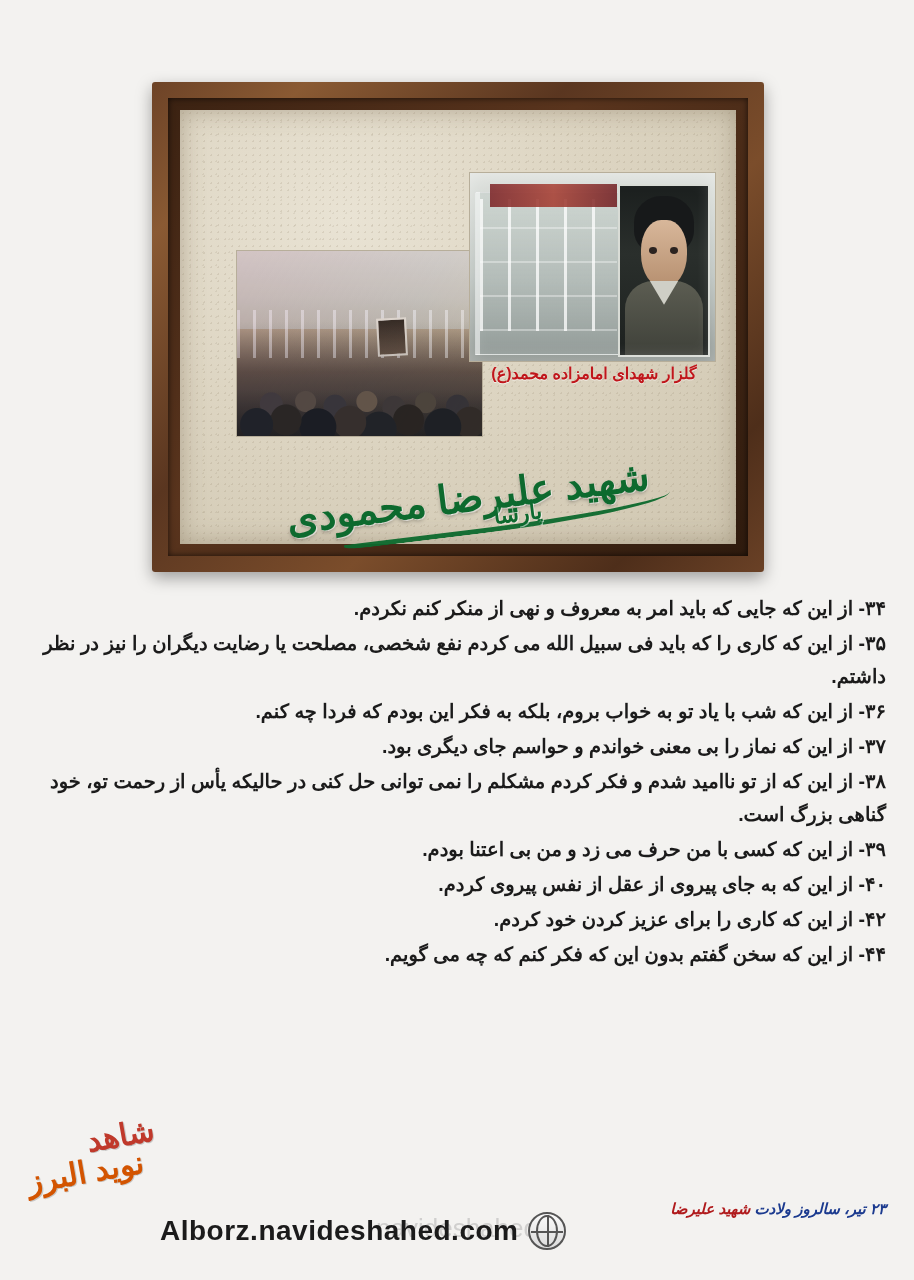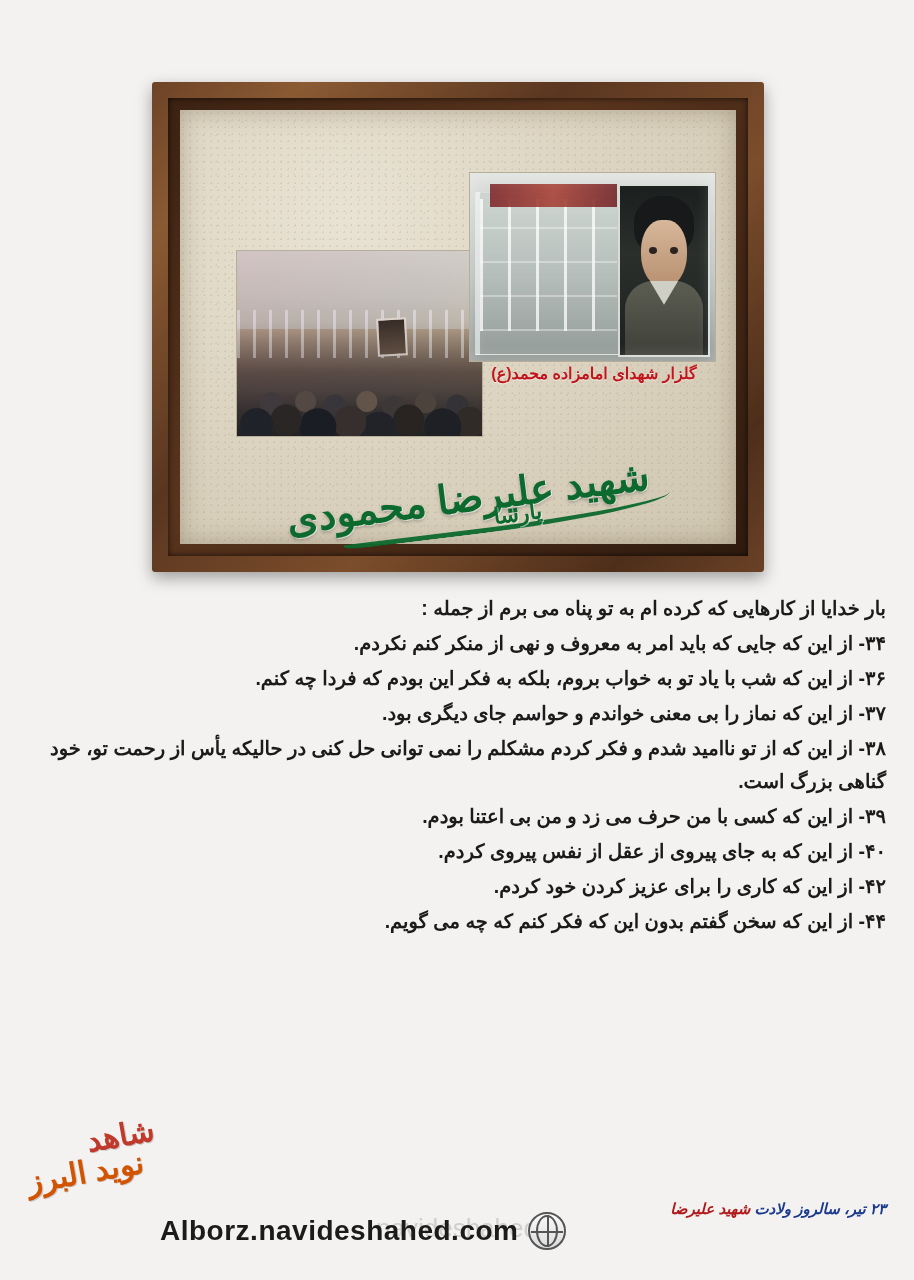--- a/index.html
+++ b/index.html
@@ -376,22 +376,22 @@
 
     <div class="caption-red">گلزار شهدای امامزاده محمد(ع)</div>
 
     <div class="name-swash"></div>
     <div class="martyr-name">شهید علیرضا محمودی</div>
     <div class="martyr-surname">پارسا</div>
   </div>
 </div>
 
 <div class="will">
-  <p>بار خدایا از کارهایی که کرده ام به تو پناه می برم از جمله :</p>
   <p>۳۴- از این که جایی که باید امر به معروف و نهی از منکر کنم نکردم.</p>
+  <p>۳۵- از این که کاری را که باید فی سبیل الله می کردم نفع شخصی، مصلحت یا رضایت دیگران را نیز در نظر داشتم.</p>
   <p>۳۶- از این که شب با یاد تو به خواب بروم، بلکه به فکر این بودم که فردا چه کنم.</p>
   <p>۳۷- از این که نماز را بی معنی خواندم و حواسم جای دیگری بود.</p>
   <p>۳۸- از این که از تو ناامید شدم و فکر کردم مشکلم را نمی توانی حل کنی در حالیکه یأس از رحمت تو، خود گناهی بزرگ است.</p>
   <p>۳۹- از این که کسی با من حرف می زد و من بی اعتنا بودم.</p>
   <p>۴۰- از این که به جای پیروی از عقل از نفس پیروی کردم.</p>
   <p>۴۲- از این که کاری را برای عزیز کردن خود کردم.</p>
   <p>۴۴- از این که سخن گفتم بدون این که فکر کنم که چه می گویم.</p>
 </div>
 
 <div class="footer-date">

